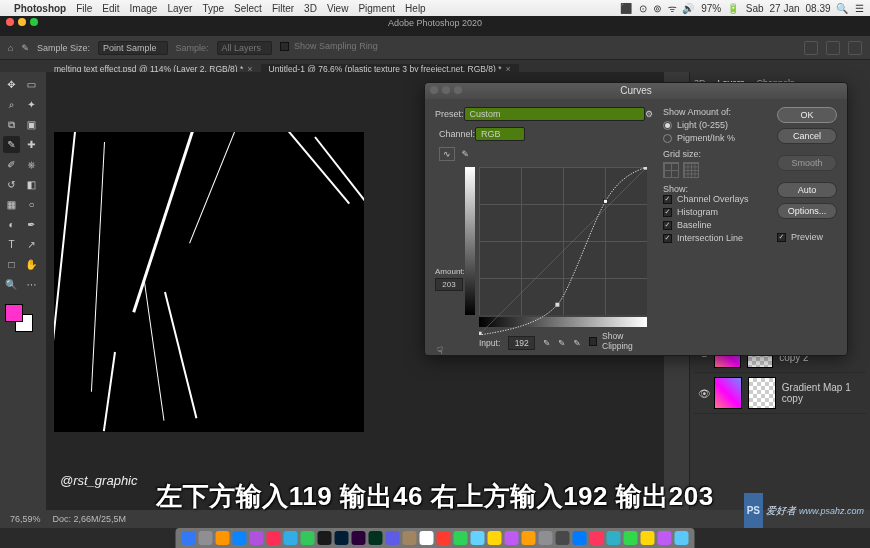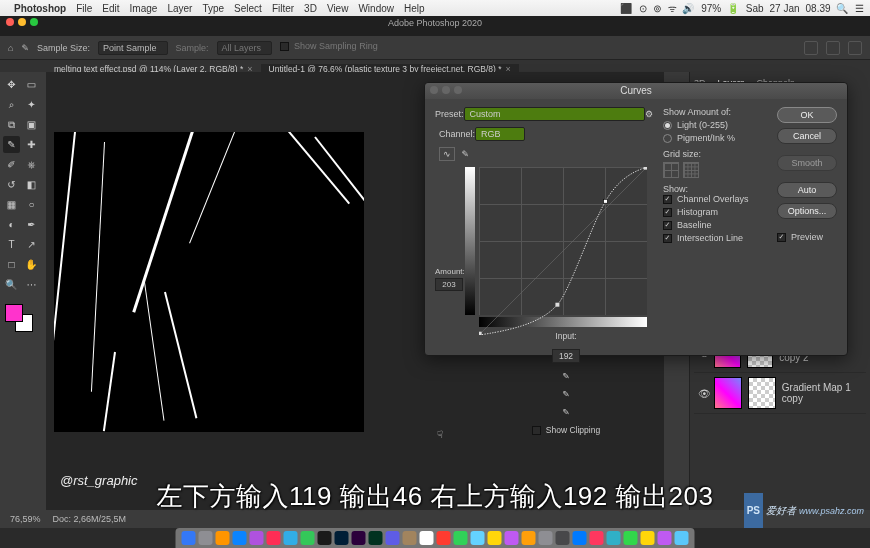--- a/index.html
+++ b/index.html
@@ -66,33 +66,33 @@
 .dialog .row { display:flex; align-items:center; gap:0; margin-bottom:6px; font-size:9px; }
 .dialog .dsel { background:#4d7c0f; border:1px solid #222; border-radius:2px; padding:1px 14px 1px 5px; min-width: 90px; font-size:9px; }
 .graph { position:relative; width: 168px; height: 148px; background:#3a3a3a; margin-left: 44px; }
 .graph .grid { position:absolute; inset:0; background-image: linear-gradient(#555 1px, transparent 1px), linear-gradient(90deg,#555 1px, transparent 1px); background-size: 25% 25%; }
 .graph svg { position:absolute; inset:0; }
 .gradient-h { height:10px; width:168px; margin-left:44px; background: linear-gradient(90deg,#000,#fff); margin-top:2px; }
 .gradient-v { position:absolute; left:30px; top:0; width:10px; height:148px; background: linear-gradient(#fff,#000); }
 .outin { position:absolute; left:0px; font-size:8px; color:#ccc; text-align:right; }
 .outin .lbl { margin-bottom:2px; }
 .outin .val { background:#333; border:1px solid #222; padding:1px 3px; width:28px; text-align:center; }
-.eyedrops { display:flex; align-items:center; gap:8px; margin-left:44px; margin-top:4px; font-size:8.5px;flex-direction:column; }
+.eyedrops { display:flex; align-items:center; gap:8px; margin-left:44px; margin-top:4px; font-size:8.5px; }
 .btn { background: #5a5a5a; border: 1px solid #333; border-radius: 10px; height: 16px; font-size:9px; color:#eee; display:flex; align-items:center; justify-content:center; margin-bottom:5px; cursor:pointer; }
 .btn.primary { border-color:#888; }
 .chk { display:flex; align-items:center; gap:5px; margin-bottom:3px; }
 .chk .box { width:9px; height:9px; background:#2a2a2a; border:1px solid #111; display:flex; align-items:center; justify-content:center; font-size:7px; color:#ccc; }
 .radio { width:9px; height:9px; border-radius:50%; border:1px solid #888; display:inline-flex; align-items:center; justify-content:center; }
 .radio.on::after { content:''; width:5px; height:5px; background:#ddd; border-radius:50%; }
 .gridicons { display:flex; gap:4px; margin:3px 0 6px; }
 .gridicon { width:16px; height:16px; border:1px solid #666; background-image: linear-gradient(#666 1px,transparent 1px),linear-gradient(90deg,#666 1px,transparent 1px); }
 .gi1 { background-size: 50% 50%; } .gi2 { background-size: 25% 25%; }
 
 
-.subtitle { position:absolute; left:0; bottom:34px; width:100%; text-align:center; font-size:26px; color:#fff; text-shadow: 1px 1px 2px #000, -1px -1px 2px #000; font-weight: 400; letter-spacing: 0.5px; font-family: "PingFang SC", "Microsoft YaHei", sans-serif; margin-top: 28px; }
+.subtitle { position:absolute; left:0; bottom:34px; width:100%; text-align:center; font-size:26px; color:#fff; text-shadow: 1px 1px 2px #000, -1px -1px 2px #000; font-weight: 700; letter-spacing: 0.5px; font-family: "PingFang SC", "Microsoft YaHei", sans-serif; margin-top: 28px; }
 
 
 .wm { position:absolute; right:6px; bottom:20px; font-size:12px; color:#9ec5e8; font-style:italic; display:flex; align-items:baseline; gap:3px; }
 .wm .ps { background:#3c6aa0; color:#cfe3f6; font-weight:bold; font-style:normal; padding:12px 3px; font-size:10px; }
 .wm .cn { font-size:10px; color:#cfe3f6; }
 
 
 .credit { position:absolute; left:60px; bottom:60px; font-size:13px; color:#eee; font-style:italic; }
 
 
@@ -107,21 +107,21 @@
   <span class="m" style="font-weight:600">Photoshop</span>
   <span class="m">File</span>
   <span class="m">Edit</span>
   <span class="m">Image</span>
   <span class="m">Layer</span>
   <span class="m">Type</span>
   <span class="m">Select</span>
   <span class="m">Filter</span>
   <span class="m">3D</span>
   <span class="m">View</span>
-  <span class="m">Window</span>
+  <span class="m">Pigment</span>
   <span class="m">Help</span>
   <span class="spacer"></span>
   <span class="r" style="color:#d33">⬛</span>
   <span class="r">⊙</span>
   <span class="r">⊚</span>
   <span class="r">ᯤ</span>
   <span class="r">🔊</span>
   <span class="r">97%</span>
   <span class="r">🔋</span>
   <span class="r">Sab</span>

